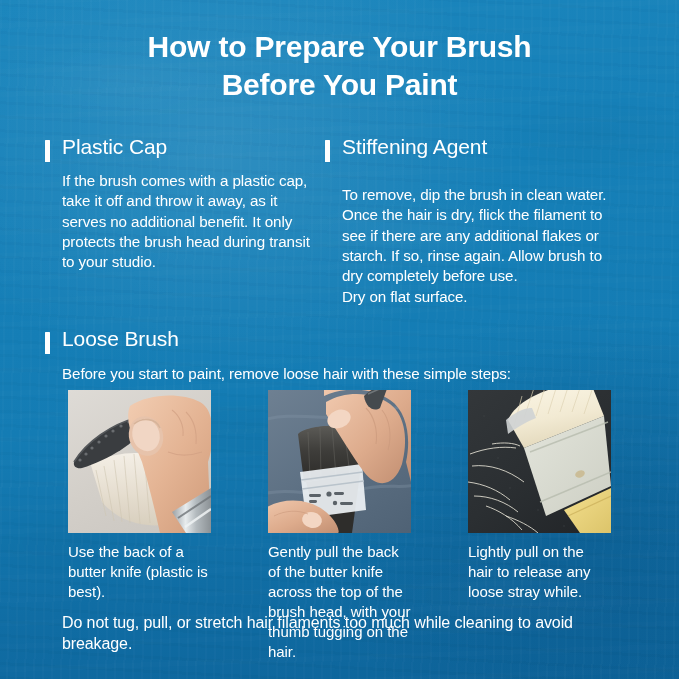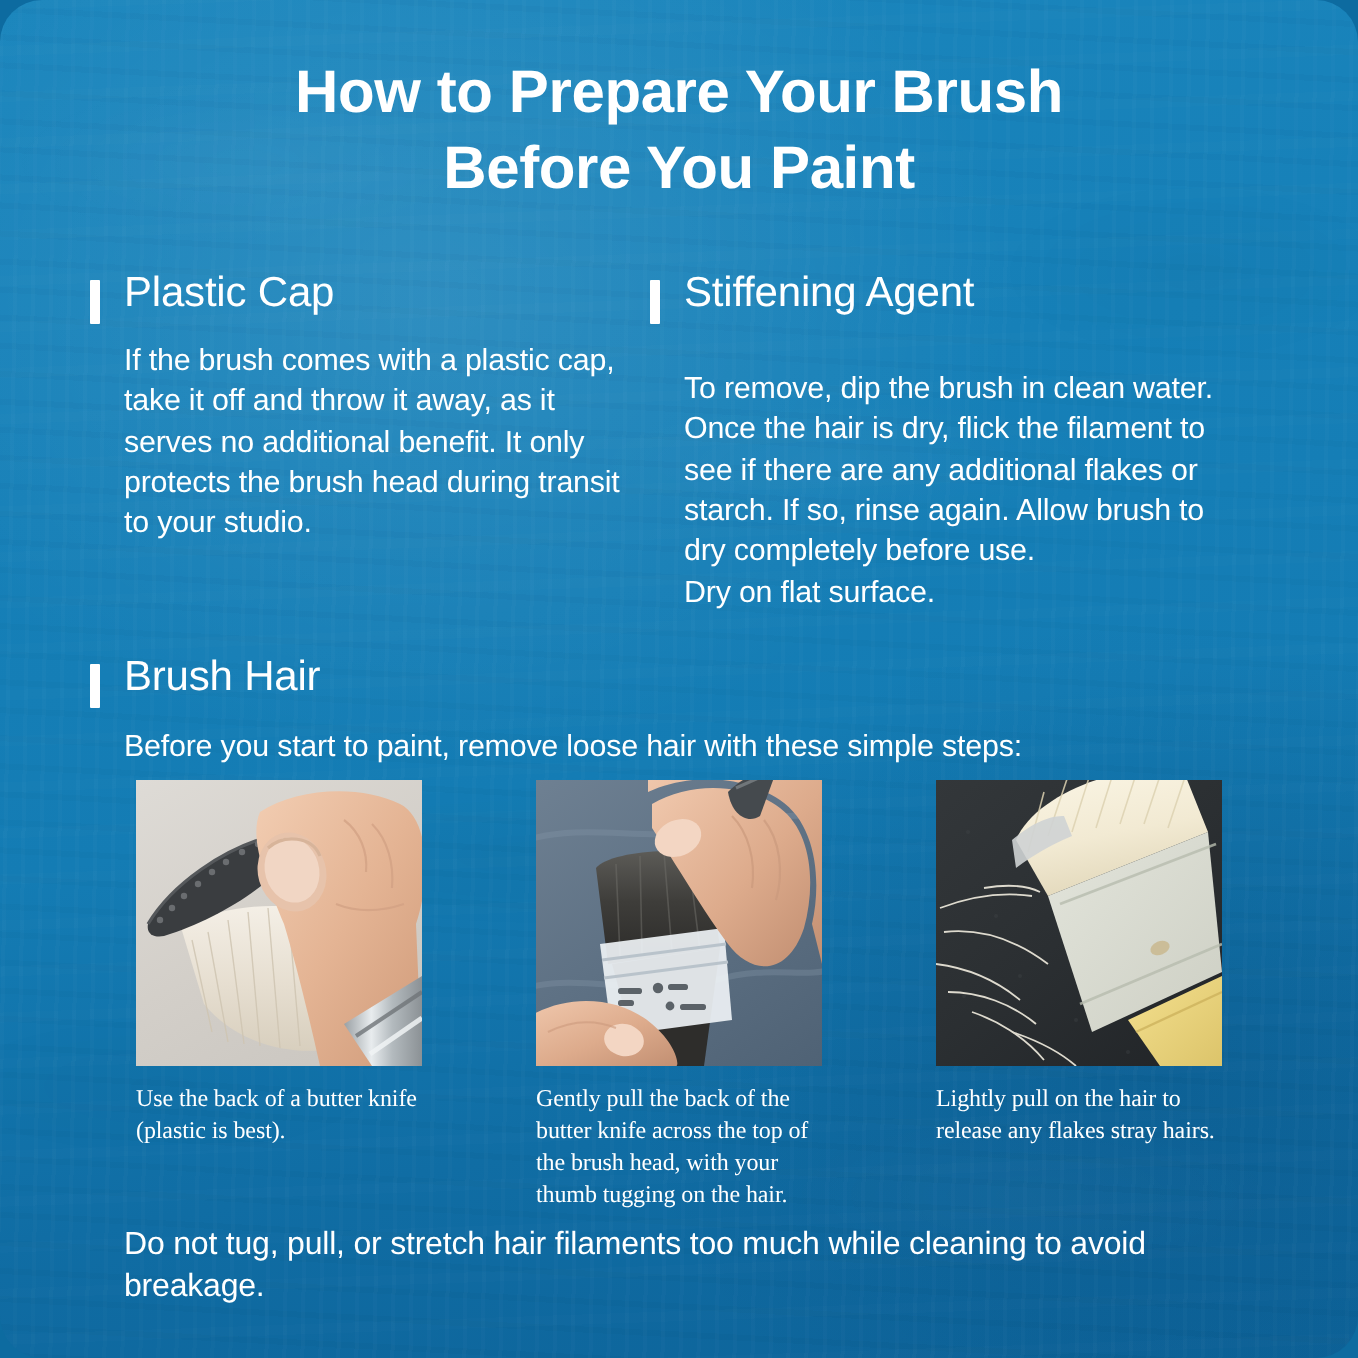--- a/index.html
+++ b/index.html
@@ -18,21 +18,20 @@
   #poster {
     position: relative;
     width: 679px;
     height: 679px;
     box-sizing: border-box;
     background:
       radial-gradient(ellipse 70% 55% at 32% 22%, rgba(255,255,255,0.10) 0%, rgba(255,255,255,0.0) 62%),
       radial-gradient(ellipse 60% 50% at 85% 78%, rgba(0,40,80,0.16) 0%, rgba(0,40,80,0) 65%),
       linear-gradient(170deg, #1b86bd 0%, #1680b8 32%, #147cb4 55%, #106da4 78%, #0d6399 100%);
     overflow: hidden;
-    border-radius: 21px;
   }
 
   
   #texture {
     position: absolute;
     inset: 0;
     pointer-events: none;
     opacity: 0.5;
     background-image:
       repeating-linear-gradient(91deg, rgba(255,255,255,0.035) 0px, rgba(255,255,255,0.035) 2px, rgba(0,0,0,0.0) 2px, rgba(0,0,0,0.0) 9px),
@@ -153,24 +152,23 @@
   .photo-cell { width: 143px; }
   .photo {
     width: 143px;
     height: 143px;
     position: relative;
     overflow: hidden;
   }
   .caption {
     margin-top: 9px;
     color: #ffffff;
-    font-size: 12px;
+    font-size: 15px;
     line-height: 1.33;
     letter-spacing: -0.05px;
-    font-family: Liberation Serif, serif;
   }
 
   
   .p1-bg { position: absolute; inset: 0; background: linear-gradient(150deg,#dedbd6 0%, #d3cfc9 50%, #c9c5bf 100%); }
 
   
   .p2-bg { position: absolute; inset: 0; background: linear-gradient(145deg,#6a7c8e 0%, #5d6f82 45%, #52footer 100%); }
   .p2-bg { background: linear-gradient(145deg,#6e8092 0%, #5e7184 48%, #4f6275 100%); }
 
   
@@ -220,21 +218,21 @@
       </div>
       <div class="body-text">
         <p>To remove, dip the brush in clean water. Once the hair is dry, flick the filament to see if there are any additional flakes or starch. If so, rinse again. Allow brush to dry completely before use.</p>
         <p>Dry on flat surface.</p>
       </div>
     </div>
 
     <div id="sect-loose">
       <div class="sect-head">
         <span class="tick"></span>
-        <span class="sect-title">Brush Hair</span>
+        <span class="sect-title">Loose Brush</span>
       </div>
       <div class="lead">Before you start to paint, remove loose hair with these simple steps:</div>
     </div>
 
     <div id="photos">
 
       <div class="photo-cell">
         <div class="photo">
           <div class="p1-bg"></div>
           <svg class="svgfill" viewBox="0 0 143 143" preserveAspectRatio="none">
@@ -425,21 +423,21 @@
               <path d="M2 64 C18 58 34 56 48 58"></path>
               <path d="M4 76 C22 74 40 80 56 92"></path>
               <path d="M0 92 C16 94 30 100 42 110"></path>
               <path d="M18 116 C30 120 44 128 54 140"></path>
               <path d="M38 126 C50 130 62 136 70 143"></path>
               <path d="M6 106 C22 106 38 112 50 122"></path>
               <path d="M24 54 C36 52 46 53 52 56"></path>
             </g>
           </svg>
         </div>
-        <div class="caption">Lightly pull on the hair to release any flakes stray hairs.</div>
+        <div class="caption">Lightly pull on the hair to release any loose stray while.</div>
       </div>
 
     </div>
 
     <div id="footnote">Do not tug, pull, or stretch hair filaments too much while cleaning to avoid breakage.</div>
 
   </div>
 </div>
 
 </body></html>

